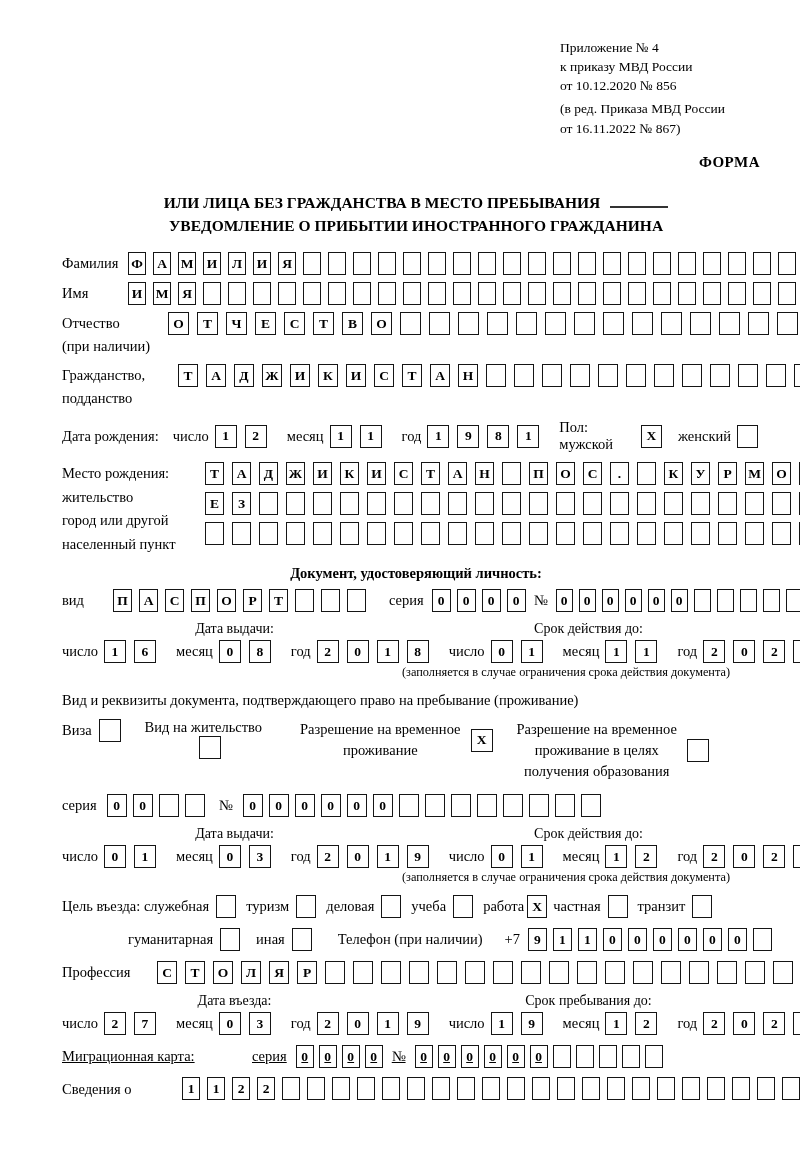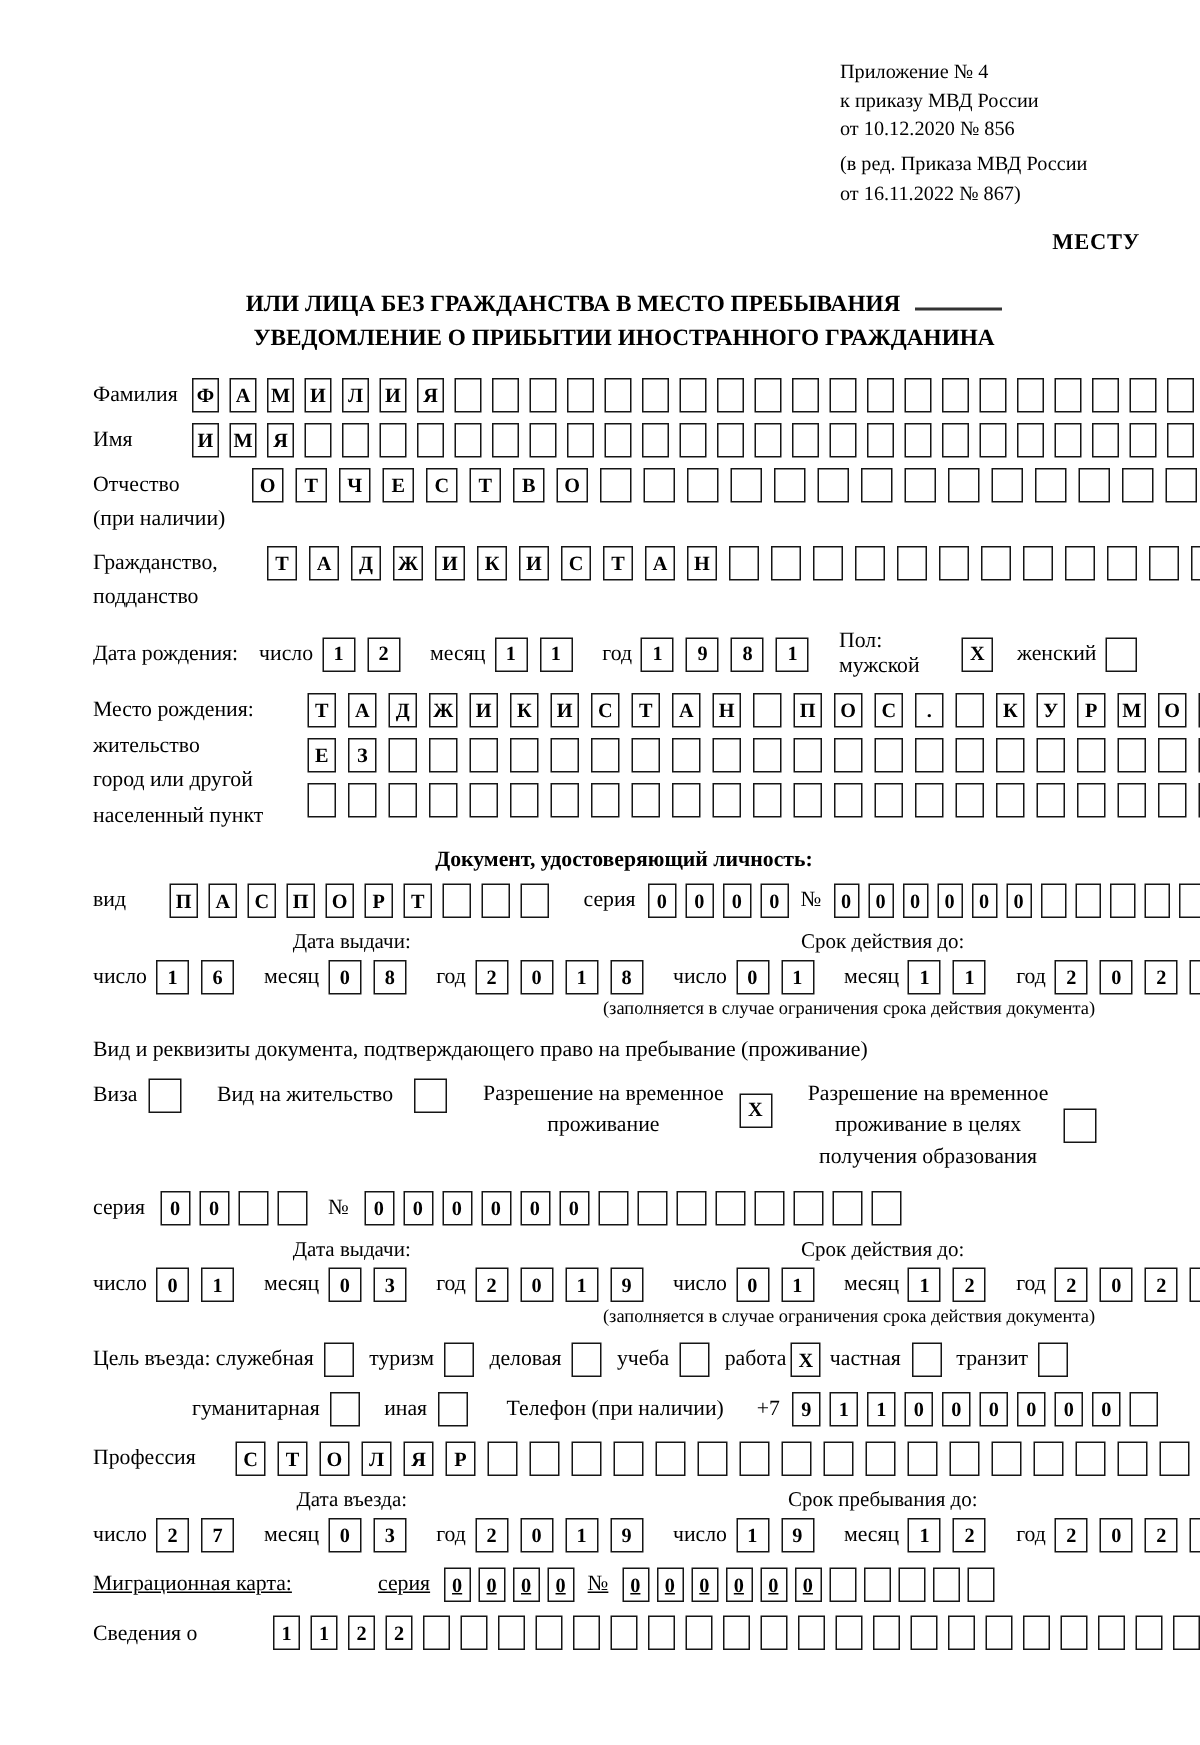--- a/index.html
+++ b/index.html
@@ -44,21 +44,21 @@
 <div class="page">
 
   <div class="hdr">
     <div>Приложение № 4</div>
     <div>к приказу МВД России</div>
     <div>от 10.12.2020 № 856</div>
     <div class="gap">(в ред. Приказа МВД России</div>
     <div>от 16.11.2022 № 867)</div>
   </div>
 
-  <div class="forma">МЕСТУ</div>
+  <div class="forma">ФОРМА</div>
 
   <div class="title">
     <div><span>ИЛИ ЛИЦА БЕЗ ГРАЖДАНСТВА В МЕСТО ПРЕБЫВАНИЯ</span><span class="uline"></span></div>
     <div>УВЕДОМЛЕНИЕ О ПРИБЫТИИ ИНОСТРАННОГО ГРАЖДАНИНА</div>
   </div>
 
 
   <div class="frow" style="margin-top:15px;">
     <span class="lbl" style="flex-basis:66px;">Фамилия</span>
     <span class="boxrow" style="--bw:16px;--bg:7px;">
@@ -417,21 +417,21 @@
     <div>Вид и реквизиты документа, подтверждающего право на пребывание (проживание)</div>
   </div>
 
   <div class="frow top" style="margin-top:6px;">
     <span class="cgrp">
         <span class="clbl">Виза</span>
       <span class="boxrow" style="--bw:20px;--bg:0px;">
           <span class="box"></span>
         </span>
       </span>
-    <span class="cgrp" style="margin-left:14px;">
+    <span class="cgrp" style="margin-left:14px;flex-direction:column;">
         <span class="clbl" style="margin-right:14px;">Вид на жительство</span>
       <span class="boxrow" style="--bw:20px;--bg:0px;">
           <span class="box"></span>
         </span>
       </span>
     <span class="cgrp" style="margin-left:14px;">
       <span class="mlbl">
         <div>Разрешение на временное</div>
         <div>проживание</div>
       </span>

